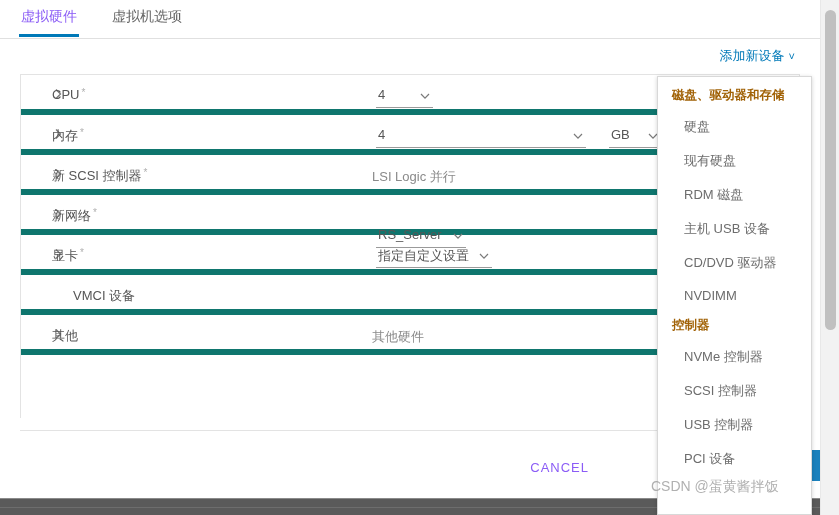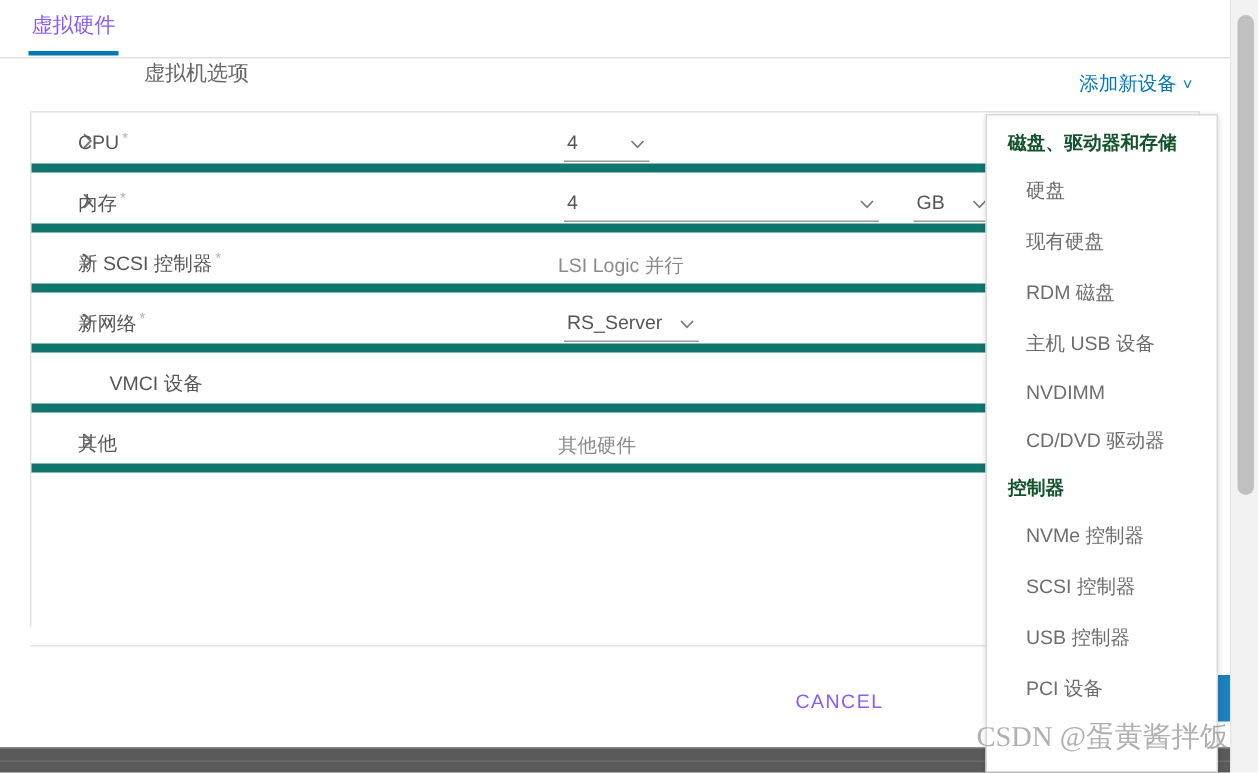--- a/index.html
+++ b/index.html
@@ -63,21 +63,21 @@
     top: 8px;
     height: 29px;
     font-size: 14px;
     color: #666666;
     padding: 0 2px 8px 2px;
     cursor: pointer;
     box-sizing: border-box;
     white-space: nowrap;
   }
   .tab.t1 { left: 19px; }
-  .tab.t2 { left: 94px; margin-top: 32px; }
+  .tab.t2 { left: 110px; }
   .tab.active {
     color: #8b5cf6;
     border-bottom: 3px solid #0079b8;
   }
 
   
   .add-device {
     position: absolute;
     top: 47px;
     right: 25px;
@@ -167,21 +167,21 @@
     top: 4px;
     width: 12px;
     height: 12px;
   }
   .select .chev svg { display: block; }
 
   
   .sel-cpu     { left: 355px; width: 57px; }
   .sel-mem     { left: 355px; width: 210px; }
   .sel-memunit { left: 588px; width: 52px; }
-  .sel-net     { left: 355px; width: 90px; }
+  .sel-net     { left: 355px; width: 90px; margin-top: 20px; }
   .sel-video   { left: 355px; width: 116px; }
 
   .v-scsi  { left: 351px; }
   .v-other { left: 351px; }
 
   
   .footer {
     position: absolute;
     top: 418px;
     left: 0;
@@ -254,21 +254,21 @@
     background: #ffffff;
     border: 1px solid #d8d8d8;
     box-shadow: 0 1px 4px rgba(0,0,0,0.18);
     box-sizing: border-box;
     overflow: hidden;
     z-index: 20;
   }
   .dd-group {
     font-size: 12.5px;
     font-weight: bold;
-    color: #14532d;
+    color: #a16207;
     padding: 10px 0 6px 14px;
     white-space: nowrap;
   }
   .dd-group.tight { padding-top: 6px; }
   .dd-item {
     font-size: 13px;
     color: #6d6d6d;
     padding: 8px 0 8px 26px;
     white-space: nowrap;
     cursor: pointer;
@@ -276,26 +276,26 @@
   .dd-item.selected {
     background: #e8e8e8;
     border-bottom: 1px solid #cfcfcf;
   }
 
   
   .watermark {
     position: absolute;
     left: 651px;
     top: 478px;
-    font-size: 19px;
+    font-size: 14px;
     color: rgba(150,150,150,0.75);
     white-space: nowrap;
     z-index: 40;
     pointer-events: none;
-    font-family: Liberation Serif, serif;
+    font-family: Liberation Sans, sans-serif;
   }
 </style>
 </head>
 <body>
 
 <div class="panel">
 
   <div class="tabs">
     <div class="tab t1 active">虚拟硬件</div>
     <div class="tab t2">虚拟机选项</div>
@@ -369,20 +369,36 @@
       <div class="select sel-net">
         <span class="sval">RS_Server</span>
         <span class="chev">
           <svg width="12" height="12" viewBox="0 0 12 12">
               <path d="M2 4 L6 8.2 L10 4" fill="none" stroke="#7a7a7a" stroke-width="1.2"></path>
             </svg>
         </span>
       </div>
     </div>
 
+    <div class="hw-row">
+      <span class="arrow">
+        <svg width="14" height="14" viewBox="0 0 14 14">
+            <path d="M5 2.5 L9.5 7 L5 11.5" fill="none" stroke="#7a7a7a" stroke-width="1.3"></path>
+          </svg>
+      </span>
+      <span class="label"><span>显卡</span><span class="req">*</span></span>
+      <div class="select sel-video">
+        <span class="sval">指定自定义设置</span>
+        <span class="chev">
+          <svg width="12" height="12" viewBox="0 0 12 12">
+              <path d="M2 4 L6 8.2 L10 4" fill="none" stroke="#7a7a7a" stroke-width="1.2"></path>
+            </svg>
+        </span>
+      </div>
+    </div>
 
     <div class="hw-row">
       <span class="label noarrow">VMCI 设备</span>
     </div>
 
     <div class="hw-row">
       <span class="arrow">
         <svg width="14" height="14" viewBox="0 0 14 14">
             <path d="M5 2.5 L9.5 7 L5 11.5" fill="none" stroke="#7a7a7a" stroke-width="1.3"></path>
           </svg>
@@ -404,22 +420,22 @@
   </div>
 </div>
 
 <div class="dropdown">
 
   <div class="dd-group">磁盘、驱动器和存储</div>
   <div class="dd-item">硬盘</div>
   <div class="dd-item">现有硬盘</div>
   <div class="dd-item">RDM 磁盘</div>
   <div class="dd-item">主机 USB 设备</div>
+  <div class="dd-item">CD/DVD 驱动器</div>
   <div class="dd-item">NVDIMM</div>
-  <div class="dd-item">CD/DVD 驱动器</div>
 
   <div class="dd-group tight">控制器</div>
   <div class="dd-item">NVMe 控制器</div>
   <div class="dd-item">SCSI 控制器</div>
   <div class="dd-item">USB 控制器</div>
 
   <div class="dd-item">PCI 设备</div>
 
 </div>
 

